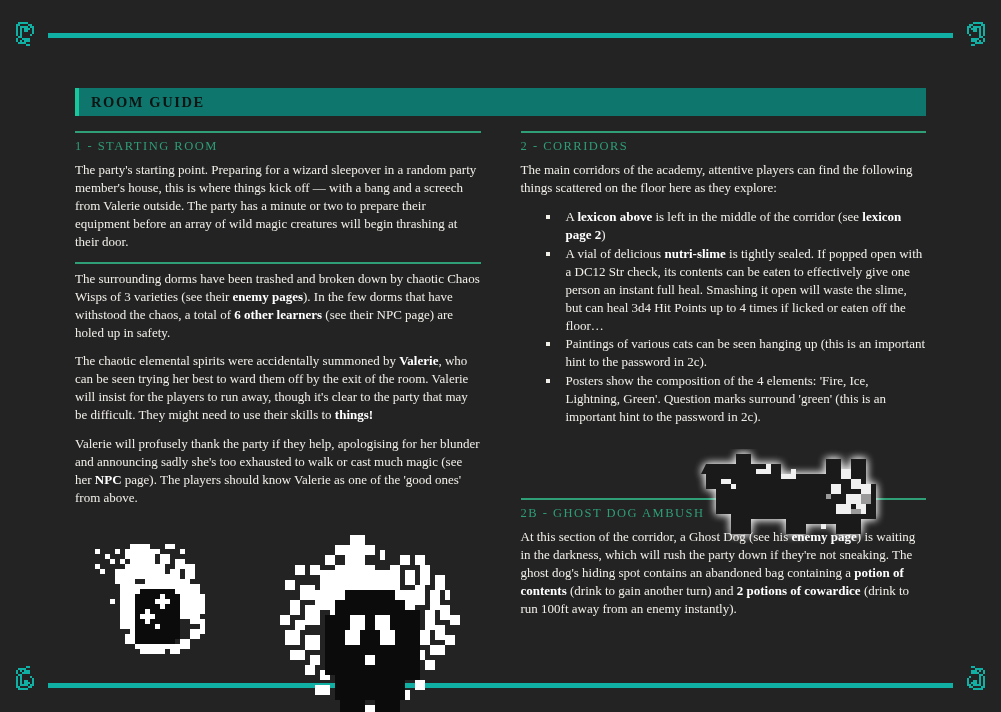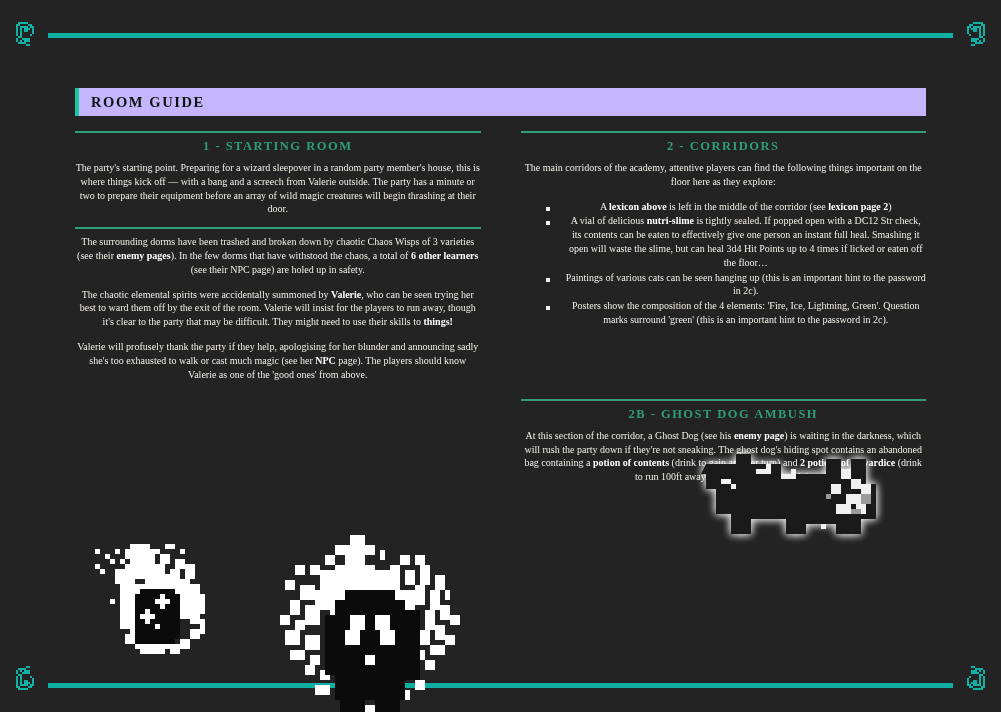--- a/index.html
+++ b/index.html
@@ -38,21 +38,21 @@
   
   .sheet {
     position: absolute;
     left: 75px;
     top: 88px;
     width: 851px;
     height: 560px;
   }
 
   .title-banner {
-    background: #c4b5fd;
+    background: #0f766e;
     border-left: 4px solid #19c79d;
     padding: 6px 0 6px 12px;
     height: 28px;
     display: flex;
     align-items: center;
   }
   .title-banner h1 {
     font-family: "Liberation Serif", "DejaVu Serif", serif;
     font-size: 14.5px;
     font-weight: bold;
@@ -72,33 +72,31 @@
 
   .rule {
     height: 2px;
     background: #2f9f78;
     margin-bottom: 6px;
   }
 
   .section h2 {
     font-family: "Liberation Serif", "DejaVu Serif", serif;
     font-size: 12.5px;
-    font-weight: bold;
+    font-weight: normal;
     letter-spacing: 1.5px;
     color: #2e9e77;
     text-transform: uppercase;
     margin-bottom: 7px;
-    text-align: center;
   }
 
   p.body, li {
-    font-size: 10px;
+    font-size: 13px;
     line-height: 1.38;
     color: #f2efe9;
-    text-align: center;
   }
   p.body { margin-bottom: 11px; }
 
   b, strong { font-weight: bold; color: #ffffff; }
 
   ul.bullets {
     list-style: none;
     margin: 6px 0 0 0;
   }
   ul.bullets > li {
@@ -384,21 +382,21 @@
           <rect x="17" y="24" width="2" height="2"></rect>
         </g>
       </svg>
     </div>
 
     <div class="col">
 
       <div class="section">
         <div class="rule"></div>
         <h2>2 - CORRIDORS</h2>
-        <p class="body">The main corridors of the academy, attentive players can find the following things important on the floor here as they explore:</p>
+        <p class="body">The main corridors of the academy, attentive players can find the following things scattered on the floor here as they explore:</p>
         <ul class="bullets">
           <li>A <b>lexicon above</b> is left in the middle of the corridor (see <b>lexicon page 2</b>)</li>
           <li>A vial of delicious <b>nutri-slime</b> is tightly sealed. If popped open with a DC12 Str check, its contents can be eaten to effectively give one person an instant full heal. Smashing it open will waste the slime, but can heal 3d4 Hit Points up to 4 times if licked or eaten off the floor…</li>
           <li>Paintings of various cats can be seen hanging up (this is an important hint to the password in 2c).</li>
           <li>Posters show the composition of the 4 elements: 'Fire, Ice, Lightning, Green'. Question marks surround 'green' (this is an important hint to the password in 2c).</li>
         </ul>
       </div>
 
       <svg class="pixel-art ghost-dog" width="220" height="95" viewBox="0 0 44 19">
         <defs>

